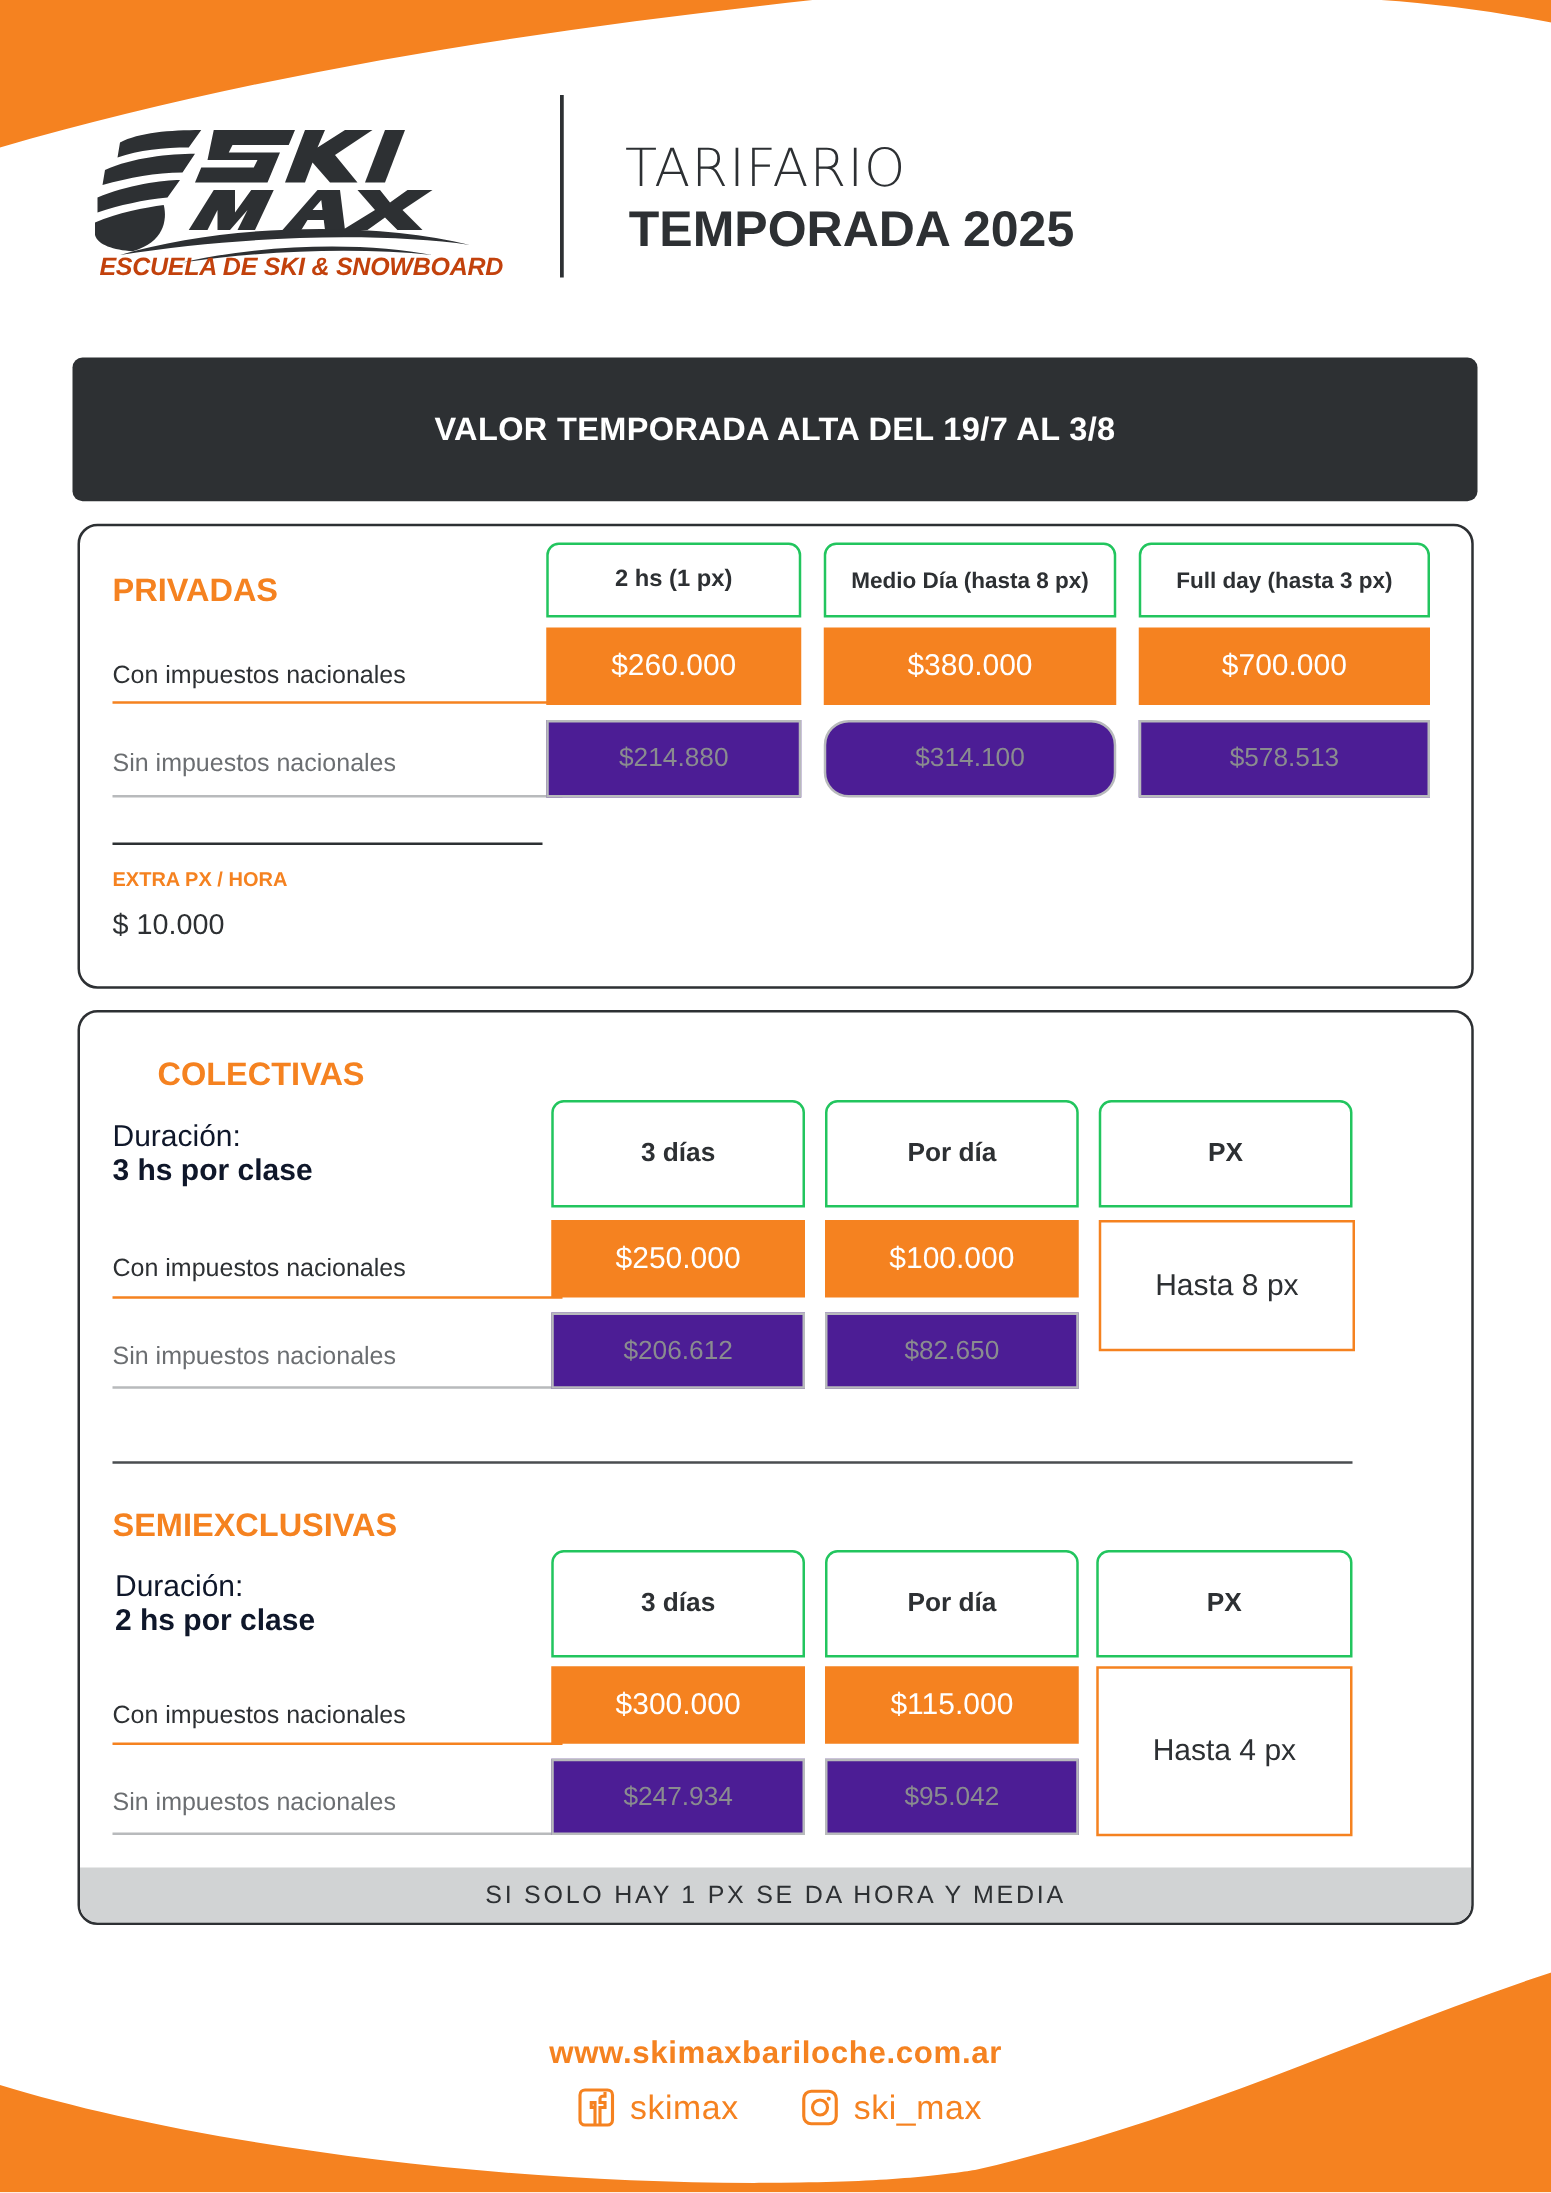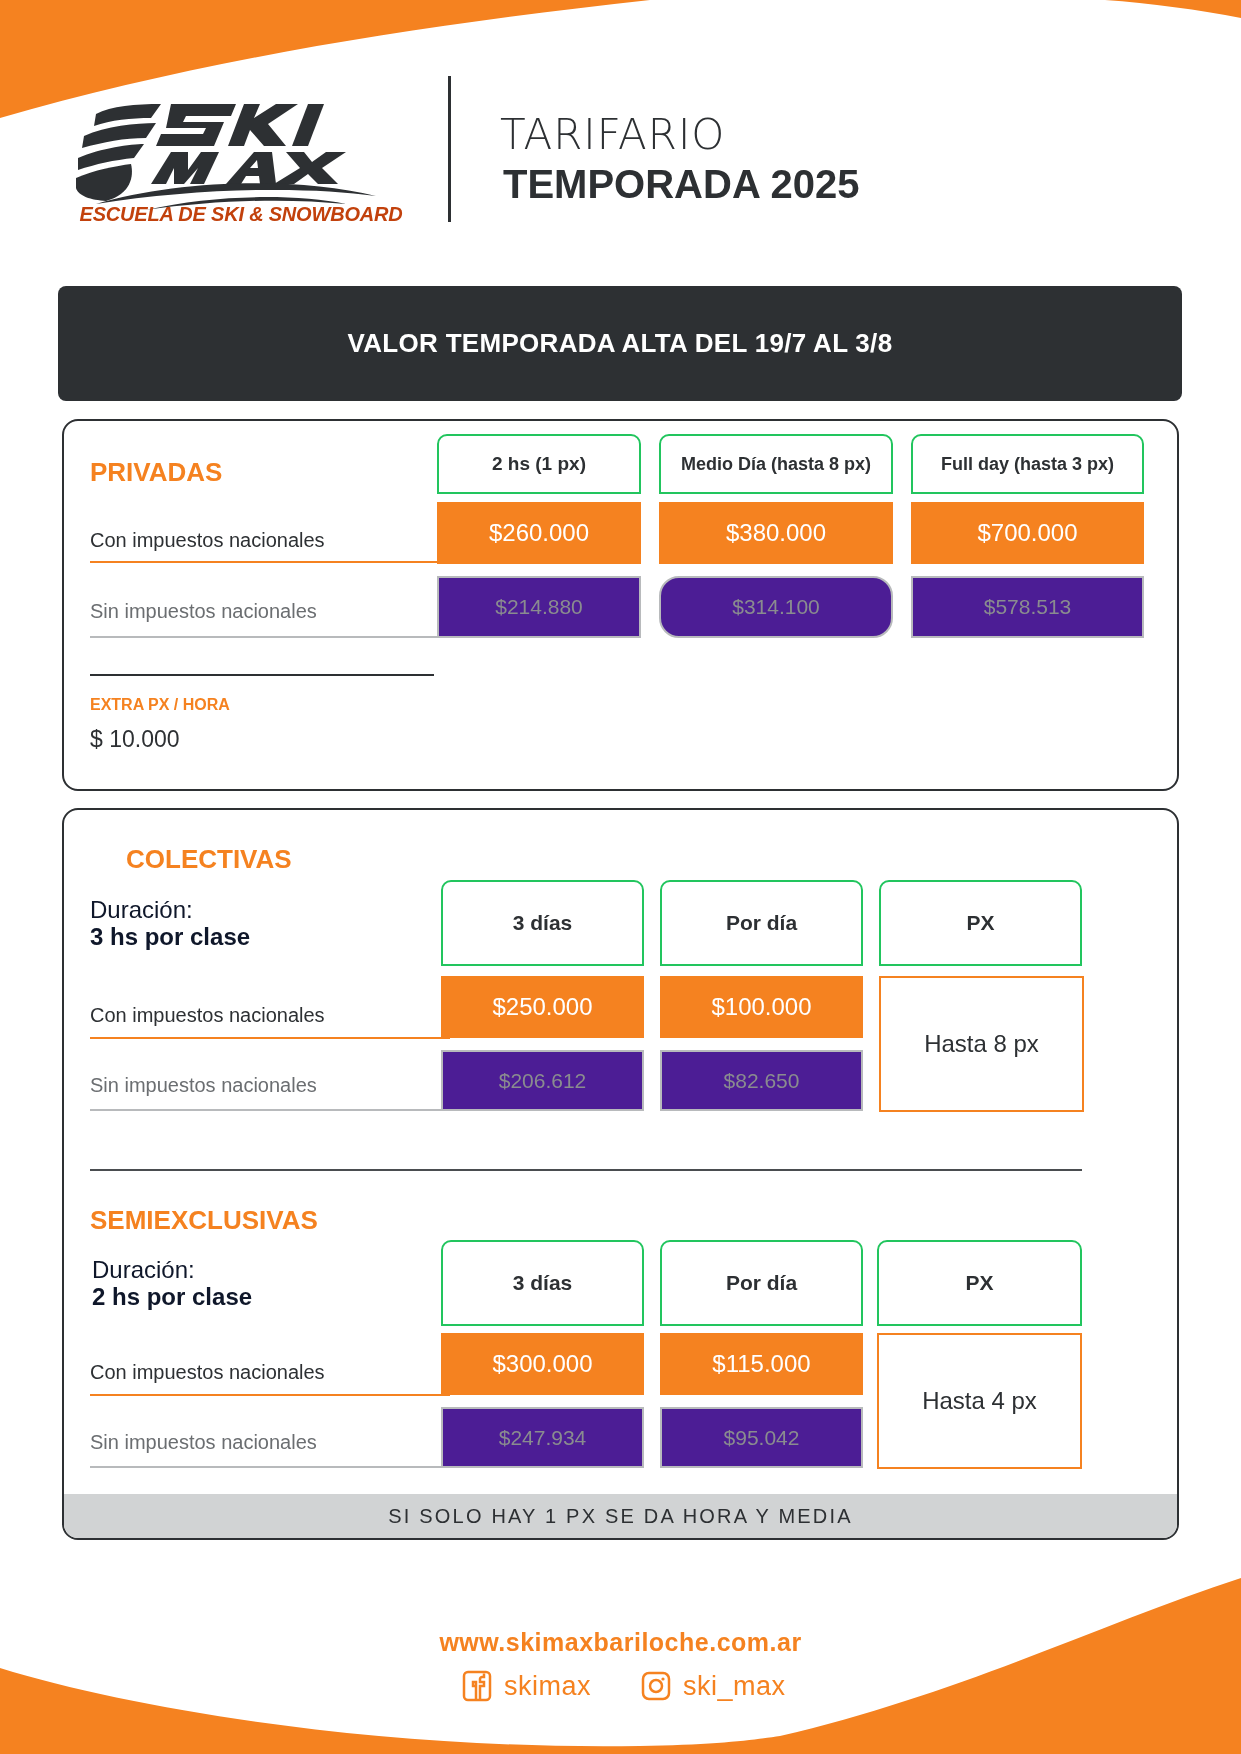--- a/index.html
+++ b/index.html
@@ -130,21 +130,21 @@
   <div class="row-label" style="left:26px; top:194px;">Con impuestos nacionales</div>
   <div class="line-orange" style="left:26px; top:227px; width:360px;"></div>
   <div class="price-cell" style="left:377px; top:166px; width:203px; height:62px;">$250.000</div>
   <div class="price-cell" style="left:596px; top:166px; width:203px; height:62px;">$100.000</div>
 
   <div class="row-label muted" style="left:26px; top:264px;">Sin impuestos nacionales</div>
   <div class="line-gray" style="left:26px; top:299px; width:360px;"></div>
   <div class="net-cell" style="left:377px; top:240px; width:203px; height:61px;">$206.612</div>
   <div class="net-cell" style="left:596px; top:240px; width:203px; height:61px;">$82.650</div>
 
-  <div class="px-cell" style="left:815px; top:166px; width:205px; height:136px;">Hasta 8 px</div>
+  <div class="px-cell" style="left:815px; top:166px; width:205px; height:105px;">Hasta 8 px</div>
 
   <div class="line-dark" style="left:26px; top:359px; width:992px; background:#4a4d50;"></div>
 
   <div class="section-title" style="left:26px; top:395px;">SEMIEXCLUSIVAS</div>
   <div class="duration" style="left:28px; top:446px;">
     <div>Duración:</div>
     <div class="d2">2 hs por clase</div>
   </div>
 
   <div class="hdr-cell" style="left:377px; top:430px; width:203px; height:86px; font-size:21px;">3 días</div>

